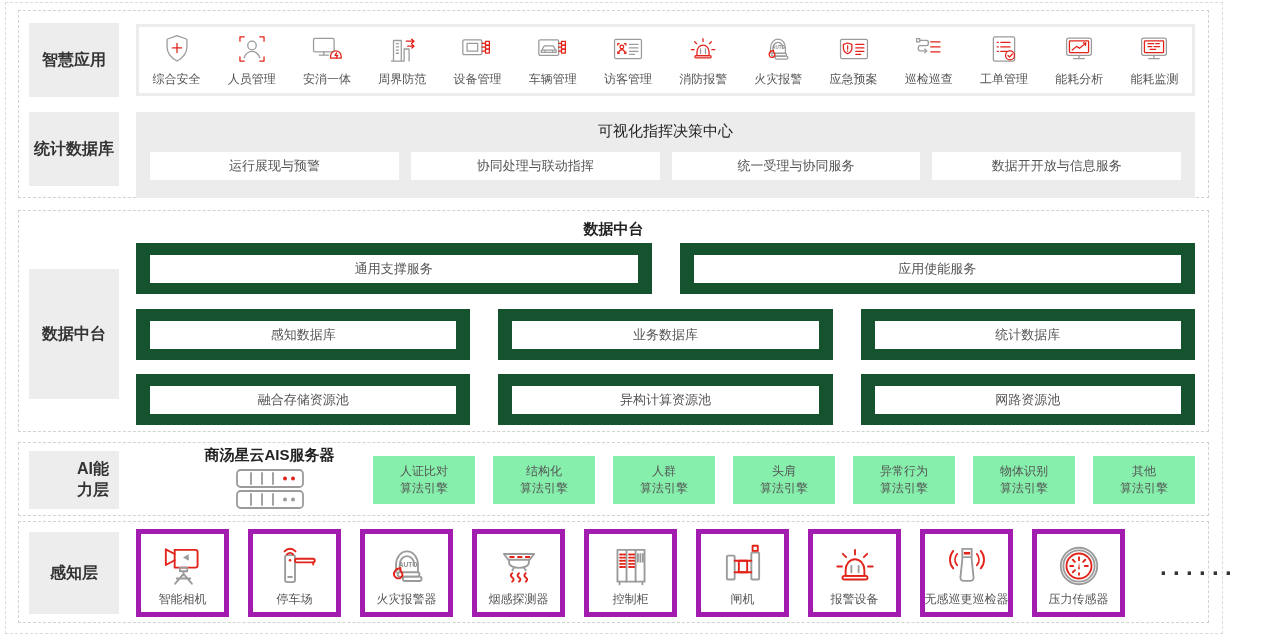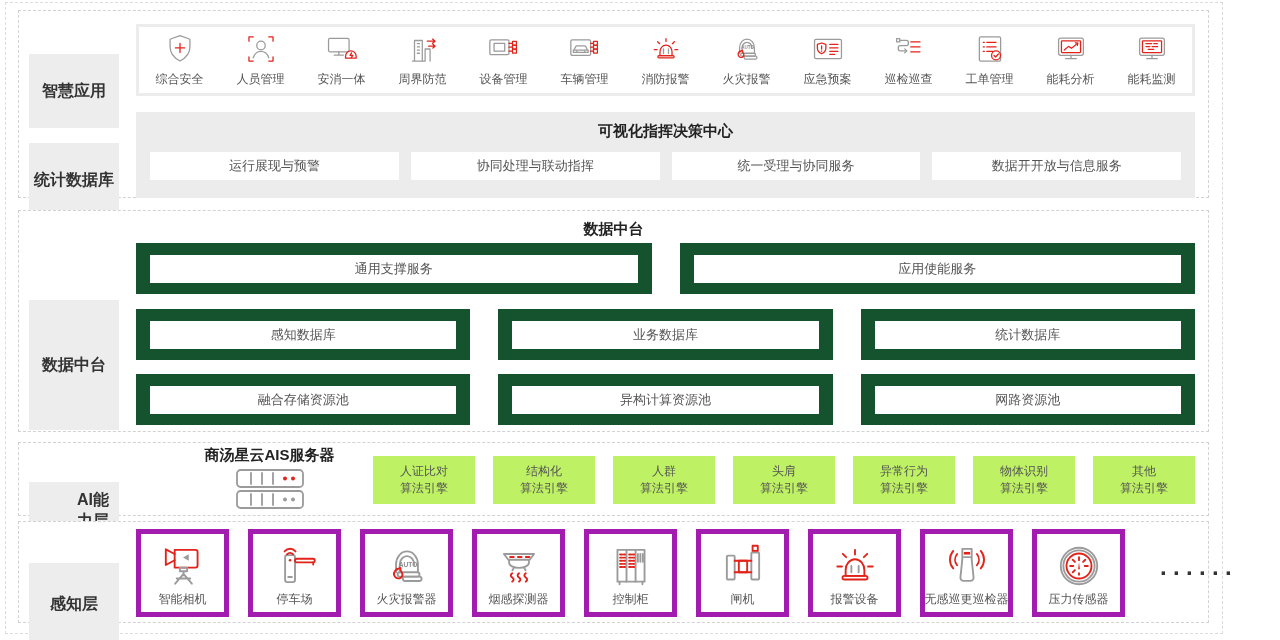--- a/index.html
+++ b/index.html
@@ -19,42 +19,42 @@
     border: 1px dashed #d2d2d2; background: #fff;
   }
   #sec-apps  { top: 10px;  height: 188px; }
   #sec-data  { top: 210px; height: 222px; }
   #sec-ai    { top: 442px; height: 74px;  }
   #sec-sense { top: 521px; height: 102px; }
 
   .sec-label {
     position: absolute; left: 10px; width: 90px; background: #ededed;
     display: flex; align-items: center; justify-content: center;
-    font-size: 16px; font-weight: bold; color: #333; margin-top: 31px;
+    font-size: 16px; font-weight: bold; color: #333;
   }
   #label-apps     { top: 12px;  height: 74px; }
   #label-decision { top: 101px; height: 74px; }
   #label-data     { top: 58px;  height: 130px; }
   #label-ai       { top: 8px;   height: 58px; padding-left: 48px; }
   #label-sense    { top: 10px;  height: 82px; }
 
   .band { position: absolute; left: 117px; right: 13px; background: #ececec; }
 
   
   #apps-band { top: 13px; height: 72px; display: flex; padding: 3px; }
   .app-cell {
     flex: 1; background: #fff; display: flex; flex-direction: column;
     align-items: center; justify-content: space-between; padding: 5px 0 5px;
   }
   .app-icon svg { width: 34px; height: 34px; display: block; }
   .app-label { font-size: 12px; color: #555; white-space: nowrap; }
 
   
   #decision-band { top: 101px; height: 86px; }
-  .band-title { text-align: center; font-size: 15px; font-weight: bold; color: #222; padding-top: 10px; }
+  .band-title { text-align: center; font-size: 15px; font-weight: normal; color: #222; padding-top: 10px; }
   .pill-row { display: flex; gap: 12px; margin: 11px 14px 0; }
   .pill {
     flex: 1; height: 28px; background: #fff;
     display: flex; align-items: center; justify-content: center;
     font-size: 13px; color: #555; white-space: nowrap;
   }
 
   
   #sec-data .sec-title {
     position: absolute; top: 9px; left: 0; right: 0; text-align: center;
@@ -64,21 +64,21 @@
   #dp-row-0 { top: 32px; }  #dp-row-1 { top: 98px; }  #dp-row-2 { top: 163px; }
   .dp-col { flex: 1; background: #14532d; display: flex; align-items: center; justify-content: center; }
   .dp-col .pill { flex: none; width: calc(100% - 28px); height: 28px; }
 
   
   .server-block { position: absolute; left: 148px; top: 3px; width: 205px; text-align: center; }
   .server-title { font-size: 15px; font-weight: bold; color: #222; white-space: nowrap; }
   .server-icon svg { width: 82px; height: 44px; margin-top: 2px; }
   .engine-row { position: absolute; left: 354px; right: 13px; top: 13px; height: 48px; display: flex; gap: 18px; }
   .engine-box {
-    flex: 1; background: #bef264; display: flex; flex-direction: column;
+    flex: 1; background: #86efac; display: flex; flex-direction: column;
     align-items: center; justify-content: center;
     font-size: 12px; color: #555; line-height: 1.45; text-align: center;
   }
 
   
   .device-row { position: absolute; left: 117px; top: 7px; display: flex; gap: 19px; align-items: center; }
   .device-cell {
     width: 93px; height: 88px; background: #fff; border: 5px solid #a21caf;
     display: flex; flex-direction: column; align-items: center; justify-content: space-between;
     padding: 7px 0 7px;
@@ -166,20 +166,32 @@
             <path class="g" d="M8.5 25.5l2.3-4.8c.4-.8 1-1.2 1.9-1.2h10.6c.9 0 1.5.4 1.9 1.2l2.3 4.8M7.5 25.5h21v3.2h-21z"></path>
             <circle class="gf" cx="12.5" cy="27" r="1.1"></circle>
             <circle class="gf" cx="23.5" cy="27" r="1.1"></circle>
             <path class="r" d="M32 16h4M32 21.5h4M32 27h4"></path>
             <rect class="r" x="36" y="13.2" width="5.5" height="5.5"></rect>
             <rect class="r" x="36" y="18.8" width="5.5" height="5.5"></rect>
             <rect class="r" x="36" y="24.3" width="5.5" height="5.5"></rect>
           </svg>
         </span>
       <span class="app-label">车辆管理</span>
+    </div>
+    <div class="app-cell">
+      <span class="icon app-icon">
+          <svg viewBox="0 0 48 48" xmlns="http://www.w3.org/2000/svg">
+            <rect class="g" x="5" y="10.5" width="38" height="27" rx="2"></rect>
+            <path class="r" d="M11.5 16.5h-2v2M19 16.5h2v2M11.5 30h-2v-2M19 30h2v-2"></path>
+            <circle class="r" cx="15.3" cy="21" r="2.6"></circle>
+            <path class="r" d="M10.8 29c1-2.8 2.6-4.2 4.5-4.2s3.5 1.4 4.5 4.2"></path>
+            <path class="g" d="M26 17.5h12M26 22.5h12M26 27.5h12M26 31.5h7"></path>
+          </svg>
+        </span>
+      <span class="app-label">访客管理</span>
     </div>
     <div class="app-cell">
       <span class="icon app-icon">
           <svg viewBox="0 0 48 48" xmlns="http://www.w3.org/2000/svg">
             <path class="r" d="M15.5 33.5v-5.5c0-5.3 3.7-9.5 8.5-9.5s8.5 4.2 8.5 9.5v5.5z"></path>
             <rect class="r" x="12.5" y="33.5" width="23" height="3" rx="1.5"></rect>
             <path class="g" d="M20.5 24v6.5M27.5 24v6.5"></path>
             <path class="r" d="M24 13.5V9.5M15 16.5l-2.8-2.8M33 16.5l2.8-2.8M11.5 25H7.5M40.5 25h-4"></path>
           </svg>
         </span>

